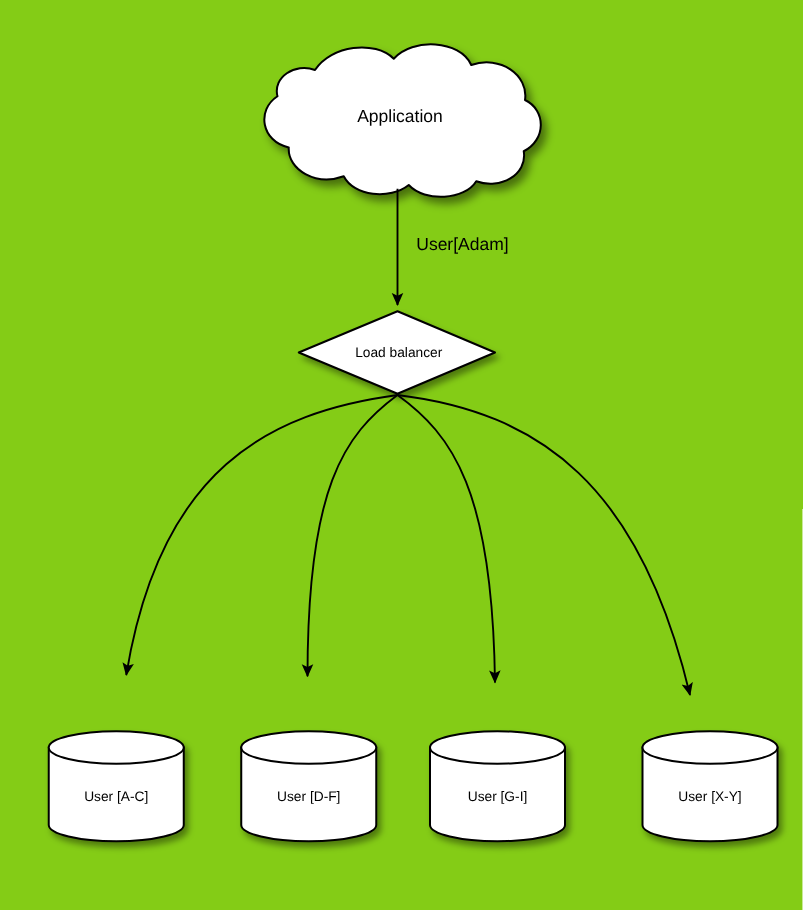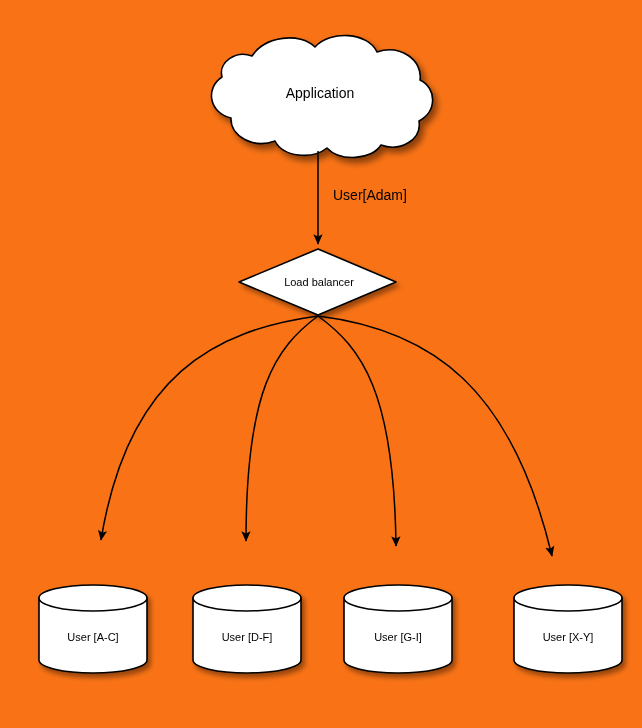--- a/index.html
+++ b/index.html
@@ -10,21 +10,21 @@
   body {
     width: 642px;
     height: 728px;
     font-family: "Liberation Sans", sans-serif;
     overflow: hidden;
   }
   #diagram-root {
     position: relative;
     width: 642px;
     height: 728px;
-    background: #f97316;
+    background: #84cc16;
   }
   svg.canvas {
     position: absolute;
     top: 0;
     left: 0;
     width: 642px;
     height: 728px;
   }
   .node-label {
     font-family: "Liberation Sans", sans-serif;

